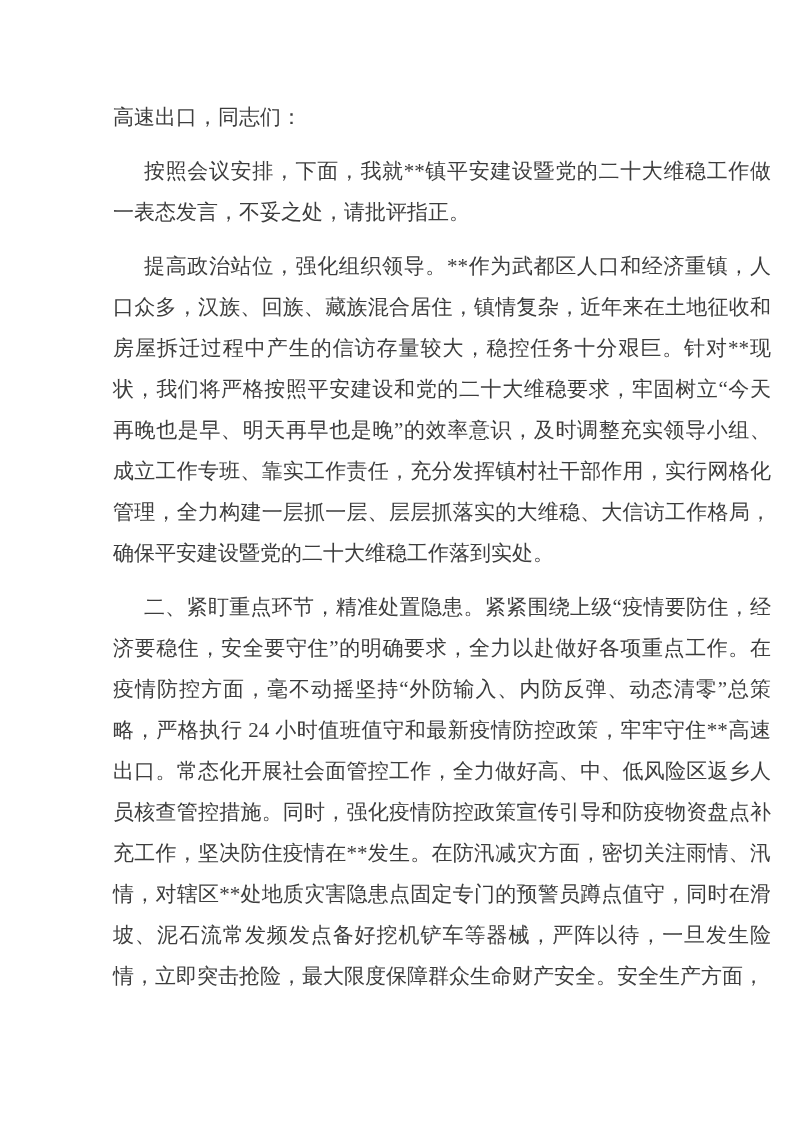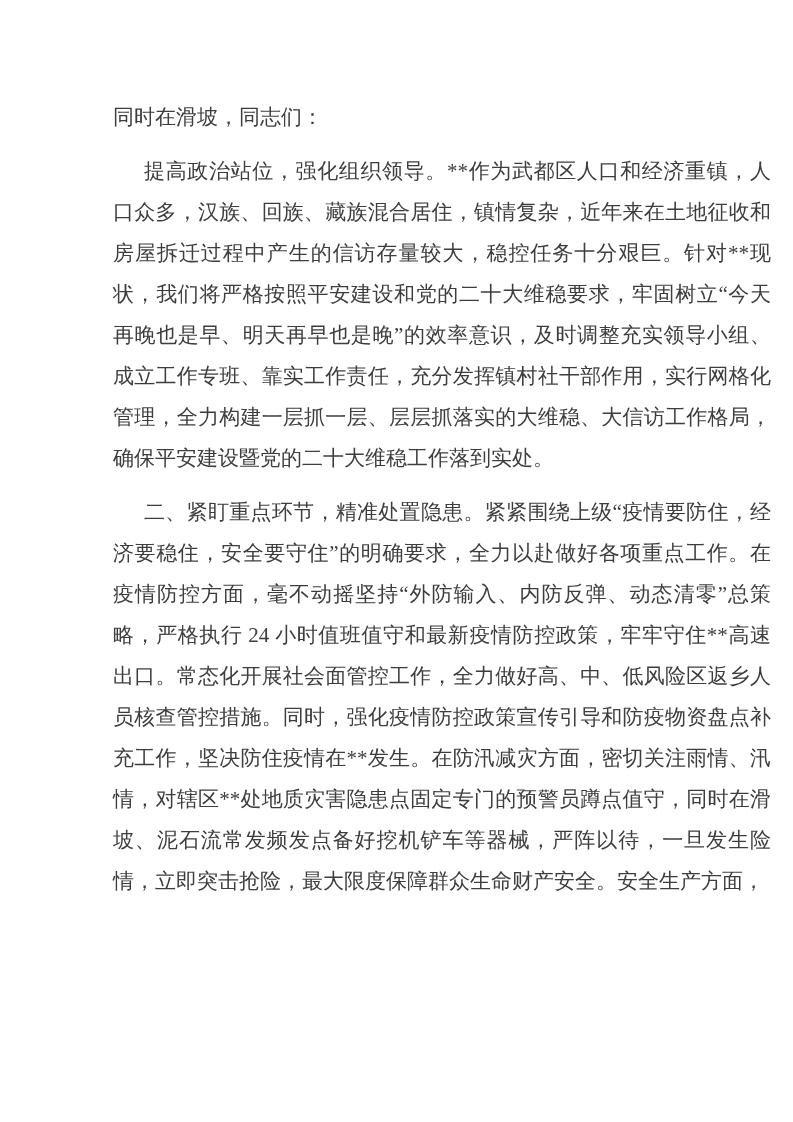--- a/index.html
+++ b/index.html
@@ -38,17 +38,18 @@
   }
   .run.bold {
     font-weight: 400;
   }
 </style>
 </head>
 <body>
 
 <div class="page">
   <div class="doc-body">
-      <p class="para"><span class="run">同时在滑坡，同志们：</span></p>
+      <p class="para"><span class="run">高速出口，同志们：</span></p>
+      <p class="para indent"><span class="run">按照会议安排，下面，我就**镇平安建设暨党的二十大维稳工作做一表态发言，不妥之处，请批评指正。</span></p>
       <p class="para indent"><span class="run bold">提高政治站位，强化组织领导</span><span class="run">。**作为武都区人口和经济重镇，人口众多，汉族、回族、藏族混合居住，镇情复杂，近年来在土地征收和房屋拆迁过程中产生的信访存量较大，稳控任务十分艰巨。针对**现状，我们将严格按照平安建设和党的二十大维稳要求，牢固树立“今天再晚也是早、明天再早也是晚”的效率意识，及时调整充实领导小组、成立工作专班、靠实工作责任，充分发挥镇村社干部作用，实行网格化管理，全力构建一层抓一层、层层抓落实的大维稳、大信访工作格局，确保平安建设暨党的二十大维稳工作落到实处。</span></p>
       <p class="para indent"><span class="run bold">二、紧盯重点环节，精准处置隐患</span><span class="run">。紧紧围绕上级“疫情要防住，经济要稳住，安全要守住”的明确要求，全力以赴做好各项重点工作。</span><span class="run bold">在疫情防控方面，</span><span class="run">毫不动摇坚持“外防输入、内防反弹、动态清零”总策略，严格执行 24 小时值班值守和最新疫情防控政策，牢牢守住**高速出口。常态化开展社会面管控工作，全力做好高、中、低风险区返乡人员核查管控措施。同时，强化疫情防控政策宣传引导和防疫物资盘点补充工作，坚决防住疫情在**发生。</span><span class="run bold">在防汛减灾方面，</span><span class="run">密切关注雨情、汛情，对辖区**处地质灾害隐患点固定专门的预警员蹲点值守，同时在滑坡、泥石流常发频发点备好挖机铲车等器械，严阵以待，一旦发生险情，立即突击抢险，最大限度保障群众生命财产安全。</span><span class="run bold">安全生产方面，</span></p>
     </div>
 </div>
 
 </body></html>

